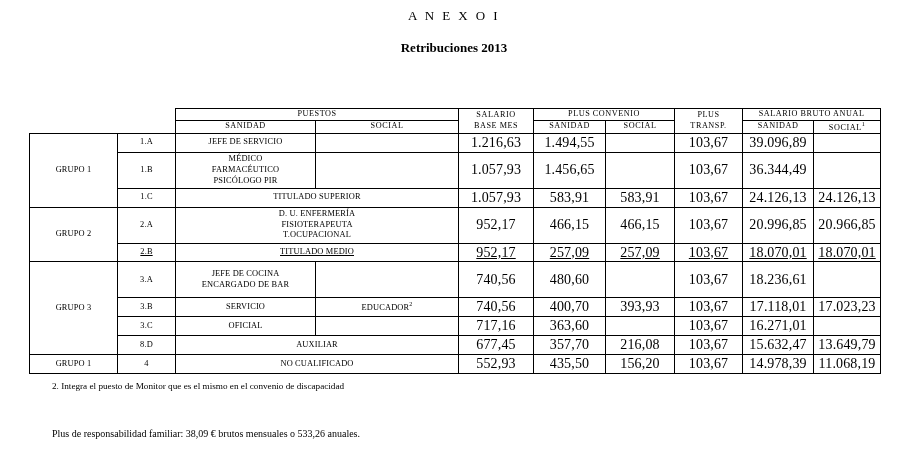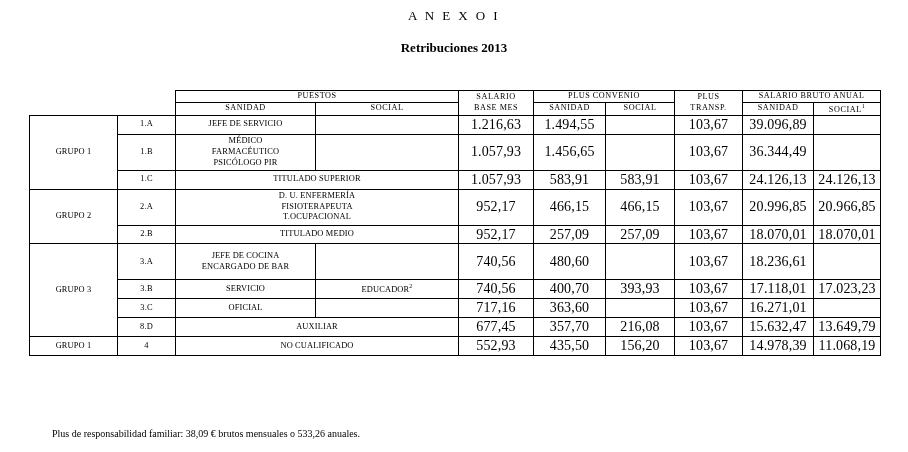--- a/index.html
+++ b/index.html
@@ -27,21 +27,21 @@
     text-align: center;
     font-size: 13px;
     font-weight: bold;
     margin-top: 16px;
   }
 
   
   .table-wrap {
     position: absolute;
     left: 29px;
-    top: 90px;
+    top: 108px;
     width: 851px;
   }
   table.salary {
     border-collapse: collapse;
     width: 851px;
     table-layout: fixed;
     font-size: 8.4px;
   }
   table.salary td, table.salary th {
     border: 1px solid #000000;
@@ -174,21 +174,21 @@
           <td rowspan="2">GRUPO 2</td>
           <td>2.A</td>
           <td colspan="2" class="multi">D. U. ENFERMERÍA<br>FISIOTERAPEUTA<br>T.OCUPACIONAL</td>
           <td class="num">952,17</td>
           <td class="num">466,15</td>
           <td class="num">466,15</td>
           <td class="num">103,67</td>
           <td class="num">20.996,85</td>
           <td class="num">20.966,85</td>
         </tr>
-        <tr style="height: 17px;">
+        <tr style="height: 17px; text-decoration: underline;">
           <td>2.B</td>
           <td colspan="2" class="multi">TITULADO MEDIO</td>
           <td class="num">952,17</td>
           <td class="num">257,09</td>
           <td class="num">257,09</td>
           <td class="num">103,67</td>
           <td class="num">18.070,01</td>
           <td class="num">18.070,01</td>
         </tr>
         <tr style="height: 36px;">
@@ -244,15 +244,16 @@
           <td class="num">156,20</td>
           <td class="num">103,67</td>
           <td class="num">14.978,39</td>
           <td class="num">11.068,19</td>
         </tr>
       </tbody>
   </table>
 </div>
 
 <div class="footnotes">
+  <div>2. Integra el puesto de Monitor que es el mismo en el convenio de discapacidad</div>
 </div>
 
 <div class="closing">Plus de responsabilidad familiar: 38,09 € brutos mensuales o 533,26 anuales.</div>
 
 </body></html>

